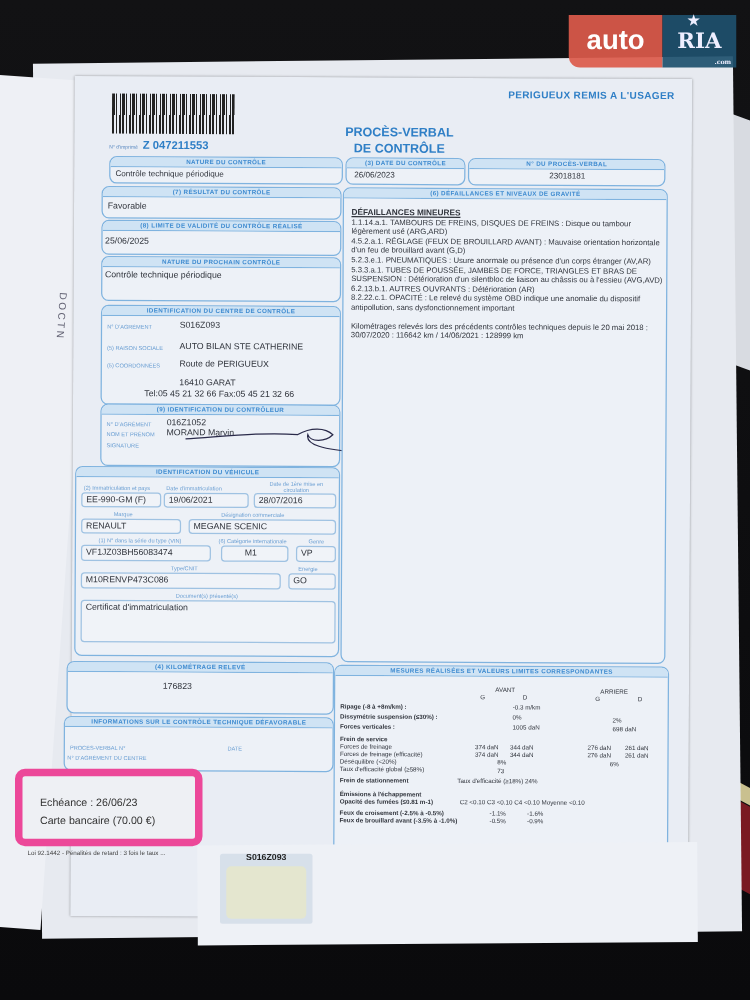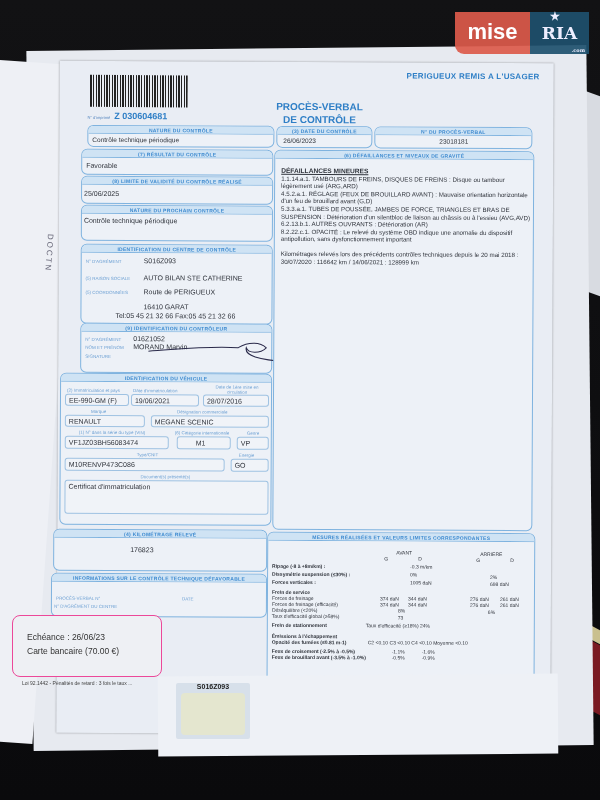--- a/index.html
+++ b/index.html
@@ -85,21 +85,21 @@
 
   .def-text { position: absolute; left: 6px; top: 16px; width: 255px; font-size: 6.2px; line-height: 7.6px; color: #30343c; }
   .def-text .h { font-weight: bold; text-decoration: underline; font-size: 6.6px; }
   .km-hist { margin-top: 7px; }
 
   .meas { position: absolute; font-size: 5px; color: #30343c; white-space: nowrap; }
   .meas b { font-weight: bold; }
 
   .stub {
     position: absolute; left: 12px; top: 615px; width: 150px; height: 62px;
-    background: #eef0f4; border: 1px solid #ec4899; border-radius: 8px;
+    background: #eef0f4; border: 6px solid #ec4899; border-radius: 8px;
   }
   .stub-footer { position: absolute; left: 22px; top: 680px; font-size: 5px; color: #444; white-space: nowrap; }
   .stamp-sheet {
     position: absolute; left: 158px; top: 675px; width: 400px; height: 80px;
     background: #eef1f6; transform: rotate(-0.4deg);
   }
   .stamp {
     position: absolute; left: 176px; top: 683px; width: 74px; height: 56px;
     background: #d7e0ea; border-radius: 2px;
   }
@@ -130,21 +130,21 @@
 <div class="bg-ring"></div>
 <div class="bg-paper-back"></div>
 <div class="left-sheet">
   <div class="vtext">DOCTN</div>
 </div>
 
 <div class="doc">
   <div class="copy-label">PERIGUEUX REMIS A L'USAGER</div>
   <div class="barcode"></div>
   <div class="serial">
-    <span class="lbl">N° d'imprimé</span><span>Z  030604681</span>
+    <span class="lbl">N° d'imprimé</span><span>Z  047211553</span>
   </div>
   <div class="doc-title">
     <div>PROCÈS-VERBAL</div>
     <div>DE CONTRÔLE TECHNIQUE</div>
   </div>
 
   <div class="box" style="left:28px;top:64px;width:187px;height:22px;">
     <div class="hdr">NATURE DU CONTRÔLE</div>
     <div class="val" style="left:4px;top:10px;font-size:6.5px;">Contrôle technique périodique</div>
   </div>
@@ -228,20 +228,21 @@
     <div class="lbl-s" style="left:130px;top:22px;">DATE</div>
     <div class="lbl-s" style="left:2px;top:30px;">N° D'AGRÉMENT DU CENTRE</div>
   </div>
 
   <div class="box" style="left:215px;top:88px;width:260px;height:380px;">
     <div class="hdr">(6) DÉFAILLANCES ET NIVEAUX DE GRAVITÉ</div>
     <div class="def-text">
       <div class="h">DÉFAILLANCES MINEURES</div>
       <div>1.1.14.a.1. TAMBOURS DE FREINS, DISQUES DE FREINS : Disque ou tambour légèrement usé (ARG,ARD)</div>
       <div>4.5.2.a.1. RÉGLAGE (FEUX DE BROUILLARD AVANT) : Mauvaise orientation horizontale d'un feu de brouillard avant (G,D)</div>
+      <div>5.2.3.e.1. PNEUMATIQUES : Usure anormale ou présence d'un corps étranger (AV,AR)</div>
       <div>5.3.3.a.1. TUBES DE POUSSÉE, JAMBES DE FORCE, TRIANGLES ET BRAS DE SUSPENSION : Détérioration d'un silentbloc de liaison au châssis ou à l'essieu (AVG,AVD)</div>
       <div>6.2.13.b.1. AUTRES OUVRANTS : Détérioration (AR)</div>
       <div>8.2.22.c.1. OPACITÉ : Le relevé du système OBD indique une anomalie du dispositif antipollution, sans dysfonctionnement important</div>
       <div class="km-hist">Kilométrages relevés lors des précédents contrôles techniques depuis le 20 mai 2018 : 30/07/2020 : 116642 km / 14/06/2021 : 128999 km</div>
     </div>
   </div>
 
   <div class="box" style="left:210px;top:470px;width:268px;height:202px;">
     <div class="hdr">MESURES RÉALISÉES ET VALEURS LIMITES CORRESPONDANTES</div>
     <div class="meas" style="left:128px;top:16px;">AVANT</div>
@@ -296,19 +297,19 @@
   <div class="val" style="left:14px;top:30px;font-size:8.5px;color:#333;">Carte bancaire (70.00 €)</div>
 </div>
 <div class="stub-footer">Loi 92.1442 - Pénalités de retard : 3 fois le taux ...</div>
 <div class="stamp-sheet"></div>
 <div class="stamp">
   <div class="code">S016Z093</div>
   <div class="inner"></div>
 </div>
 
 <div class="watermark">
-  <div class="wm-auto">mise</div>
+  <div class="wm-auto">auto</div>
   <div class="wm-ria">
     <span class="star">★</span>
     <span>RIA</span>
     <span class="com">.com</span>
   </div>
 </div>
 
 </body></html>

